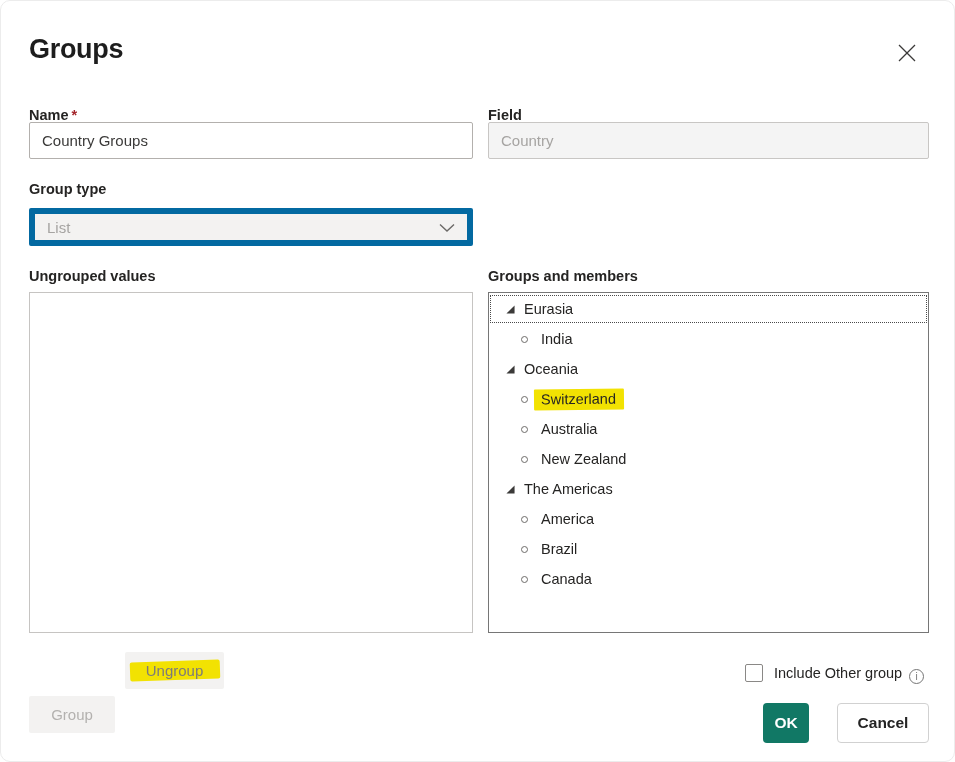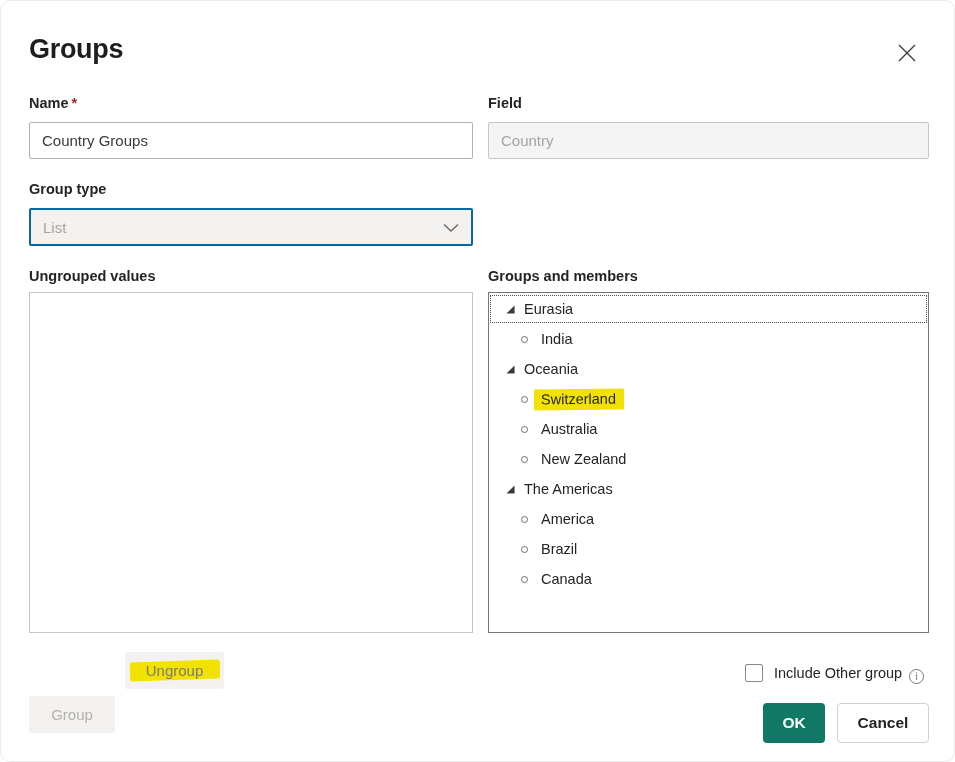--- a/index.html
+++ b/index.html
@@ -23,38 +23,38 @@
     position:absolute; left:28px; top:33px;
     font-size:27px; font-weight:700; color:#1d1d1d; letter-spacing:-0.3px;
   }
   .close-btn {
     position:absolute; right:36px; top:41px; width:22px; height:22px;
     background:none; border:none; cursor:pointer; padding:0;
   }
   .close-btn svg { display:block; }
   
   .fld-label {
-    position:absolute; top:94px;
+    position:absolute; top:106px;
     font-size:14.5px; font-weight:700; color:#252423;
   }
   .req { color:#a4262c; font-weight:700; margin-left:3px; }
   
   .txt-input {
     position:absolute; top:121px; height:37px;
     border:1px solid #b3b0ad; border-radius:2px;
     font-family:inherit; font-size:15px; color:#3b3a39;
     padding:0 12px; background:#fff; width:444px;
   }
   .txt-input.disabled {
     background:#f4f4f4; border-color:#c8c6c4; color:#a6a4a2;
   }
   .sub-label { position:absolute; left:28px; top:180px; font-size:14.5px; font-weight:700; }
   .select-box {
     position:absolute; left:28px; top:207px; width:444px; height:38px;
-    background:#f3f2f1; border:2px solid #0369a1; border-radius:2px;
+    background:#f3f2f1; border:6px solid #0369a1; border-radius:2px;
     display:flex; align-items:center; padding:0 12px;
     color:#a6a4a2; font-size:15px;
   }
   .select-box .chev { margin-left:auto; }
   
   .panel-label { position:absolute; top:267px; font-size:14.5px; font-weight:700; }
   .ungrouped-box {
     position:absolute; left:28px; top:291px; width:444px; height:341px;
     border:1px solid #c6c4c2; background:#fff;
   }
@@ -98,21 +98,21 @@
     background:#fff; cursor:pointer; flex:none;
   }
   .checkbox-label { margin-left:11px; font-size:14.5px; color:#252423; }
   .info-icon {
     margin-left:7px; margin-top:7px;
     width:15px; height:15px; border:1px solid #757575; border-radius:50%;
     font-size:10px; color:#757575; display:inline-flex;
     align-items:center; justify-content:center; font-style:normal;
   }
   .ok-btn {
-    position:absolute; left:762px; top:702px; width:62px; height:40px;
+    position:absolute; left:762px; top:702px; width:46px; height:40px;
     background:var(--accent,#117865); color:#fff; border:none; border-radius:4px;
     font-family:inherit; font-size:15.5px; font-weight:700; cursor:pointer;
   }
   .cancel-btn {
     position:absolute; left:836px; top:702px; width:92px; height:40px;
     background:#fff; color:#242424; border:1px solid #d1d1d1; border-radius:4px;
     font-family:inherit; font-size:15.5px; font-weight:700; cursor:pointer;
   }
 </style>
 </head>

